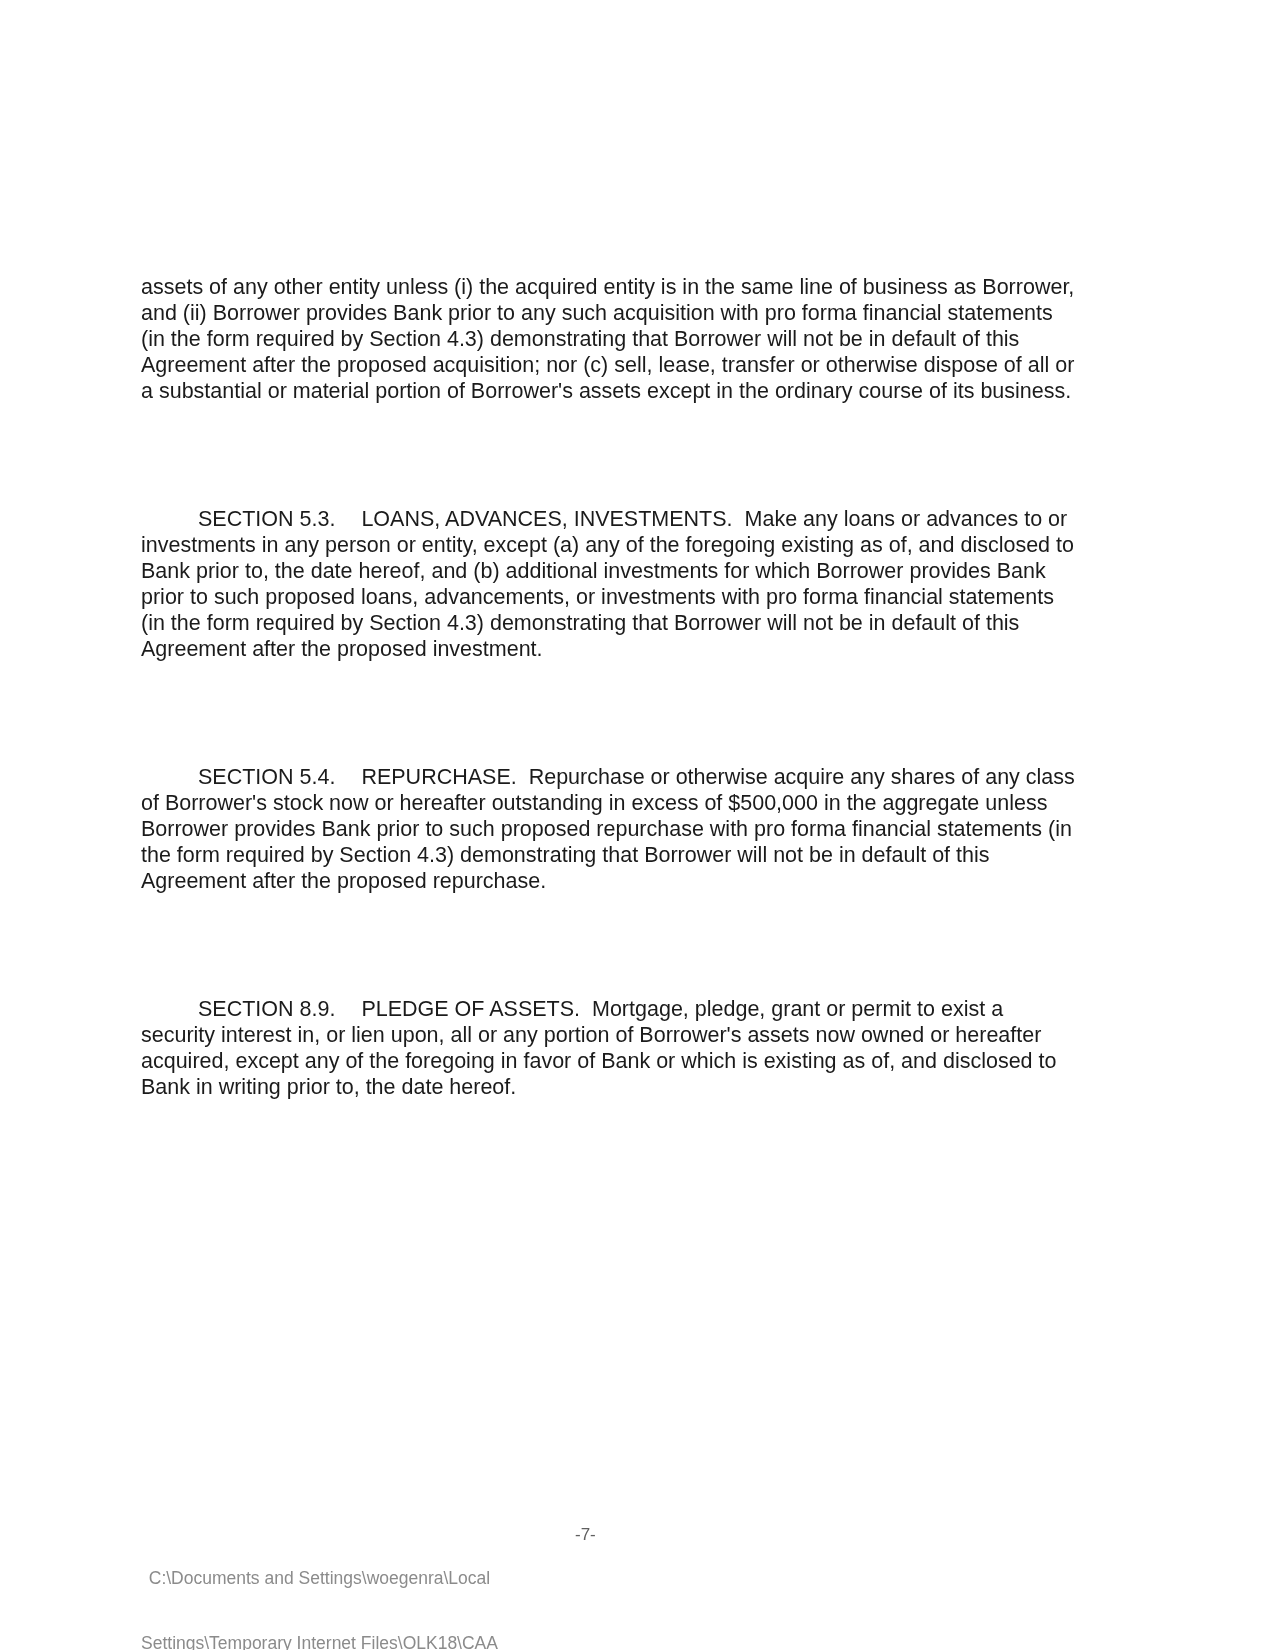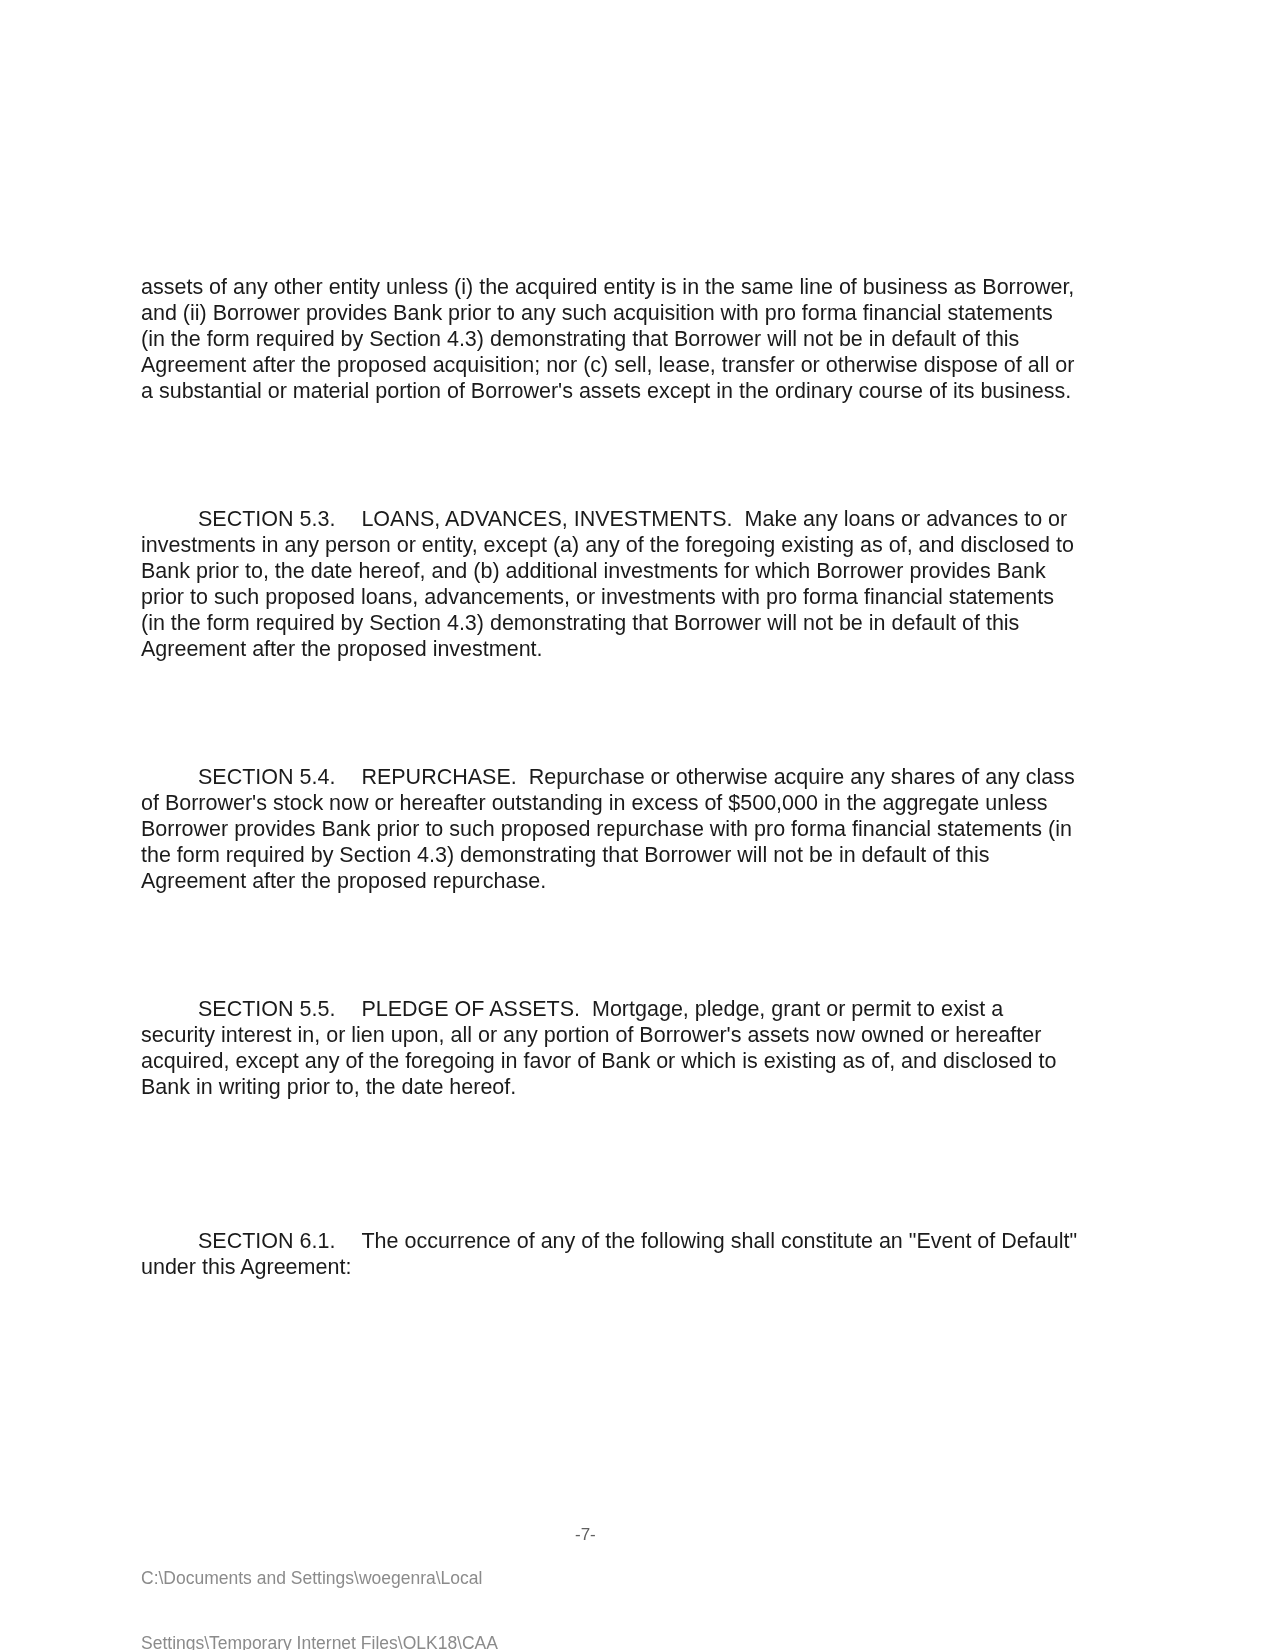--- a/index.html
+++ b/index.html
@@ -44,21 +44,21 @@
   }
   .article-heading .hline span { text-decoration: underline; }
   .footer {
     position: absolute;
     left: 141px;
     top: 1481px;
     font-size: 17.5px;
     line-height: 21.5px;
     white-space: pre-wrap;
   }
-  .footer .path-light { color: #8b8b8b; }
+  .footer .path-light { color: #8b8b8b; text-align: center; }
   .page-number {
     position: absolute;
     left: 575px;
     top: 1481px;
     font-size: 17px;
     color: #5f5f5f;
   }
 </style>
 </head>
 <body>
@@ -66,24 +66,23 @@
 <div class="page">
 
   <div class="content">
 
     <p class="para">assets of any other entity unless (i) the acquired entity is in the same line of business as Borrower, and (ii) Borrower provides Bank prior to any such acquisition with pro forma financial statements (in the form required by Section 4.3) demonstrating that Borrower will not be in default of this Agreement after the proposed acquisition; nor (c) sell, lease, transfer or otherwise dispose of all or a substantial or material portion of Borrower's assets except in the ordinary course of its business.</p>
 
     <p class="para indent"><span class="sec-label">SECTION 5.3.</span><span>LOANS, ADVANCES, INVESTMENTS.  Make any loans or advances to or investments in any person or entity, except (a) any of the foregoing existing as of, and disclosed to Bank prior to, the date hereof, and (b) additional investments for which Borrower provides Bank prior to such proposed loans, advancements, or investments with pro forma financial statements (in the form required by Section 4.3) demonstrating that Borrower will not be in default of this Agreement after the proposed investment.</span></p>
 
     <p class="para indent"><span class="sec-label">SECTION 5.4.</span><span>REPURCHASE.  Repurchase or otherwise acquire any shares of any class of Borrower's stock now or hereafter outstanding in excess of $500,000 in the aggregate unless Borrower provides Bank prior to such proposed repurchase with pro forma financial statements (in the form required by Section 4.3) demonstrating that Borrower will not be in default of this Agreement after the proposed repurchase.</span></p>
 
-    <p class="para indent"><span class="sec-label">SECTION 5.5.</span><span>PLEDGE OF ASSETS.  Mortgage, pledge, grant or permit to exist a security interest in, or lien upon, all or any portion of Borrower's assets now owned or hereafter acquired, except any of the foregoing in favor of Bank or which is existing as of, and disclosed to Bank in writing prior to, the date hereof.</span></p>
+    <p class="para indent"><span class="sec-label">SECTION 8.9.</span><span>PLEDGE OF ASSETS.  Mortgage, pledge, grant or permit to exist a security interest in, or lien upon, all or any portion of Borrower's assets now owned or hereafter acquired, except any of the foregoing in favor of Bank or which is existing as of, and disclosed to Bank in writing prior to, the date hereof.</span></p>
 
 
-    <p class="para indent"><span class="sec-label">SECTION 6.1.</span><span>The occurrence of any of the following shall constitute an "Event of Default" under this Agreement:</span></p>
 
 
     
 
     
 
     
 
   </div>
 

